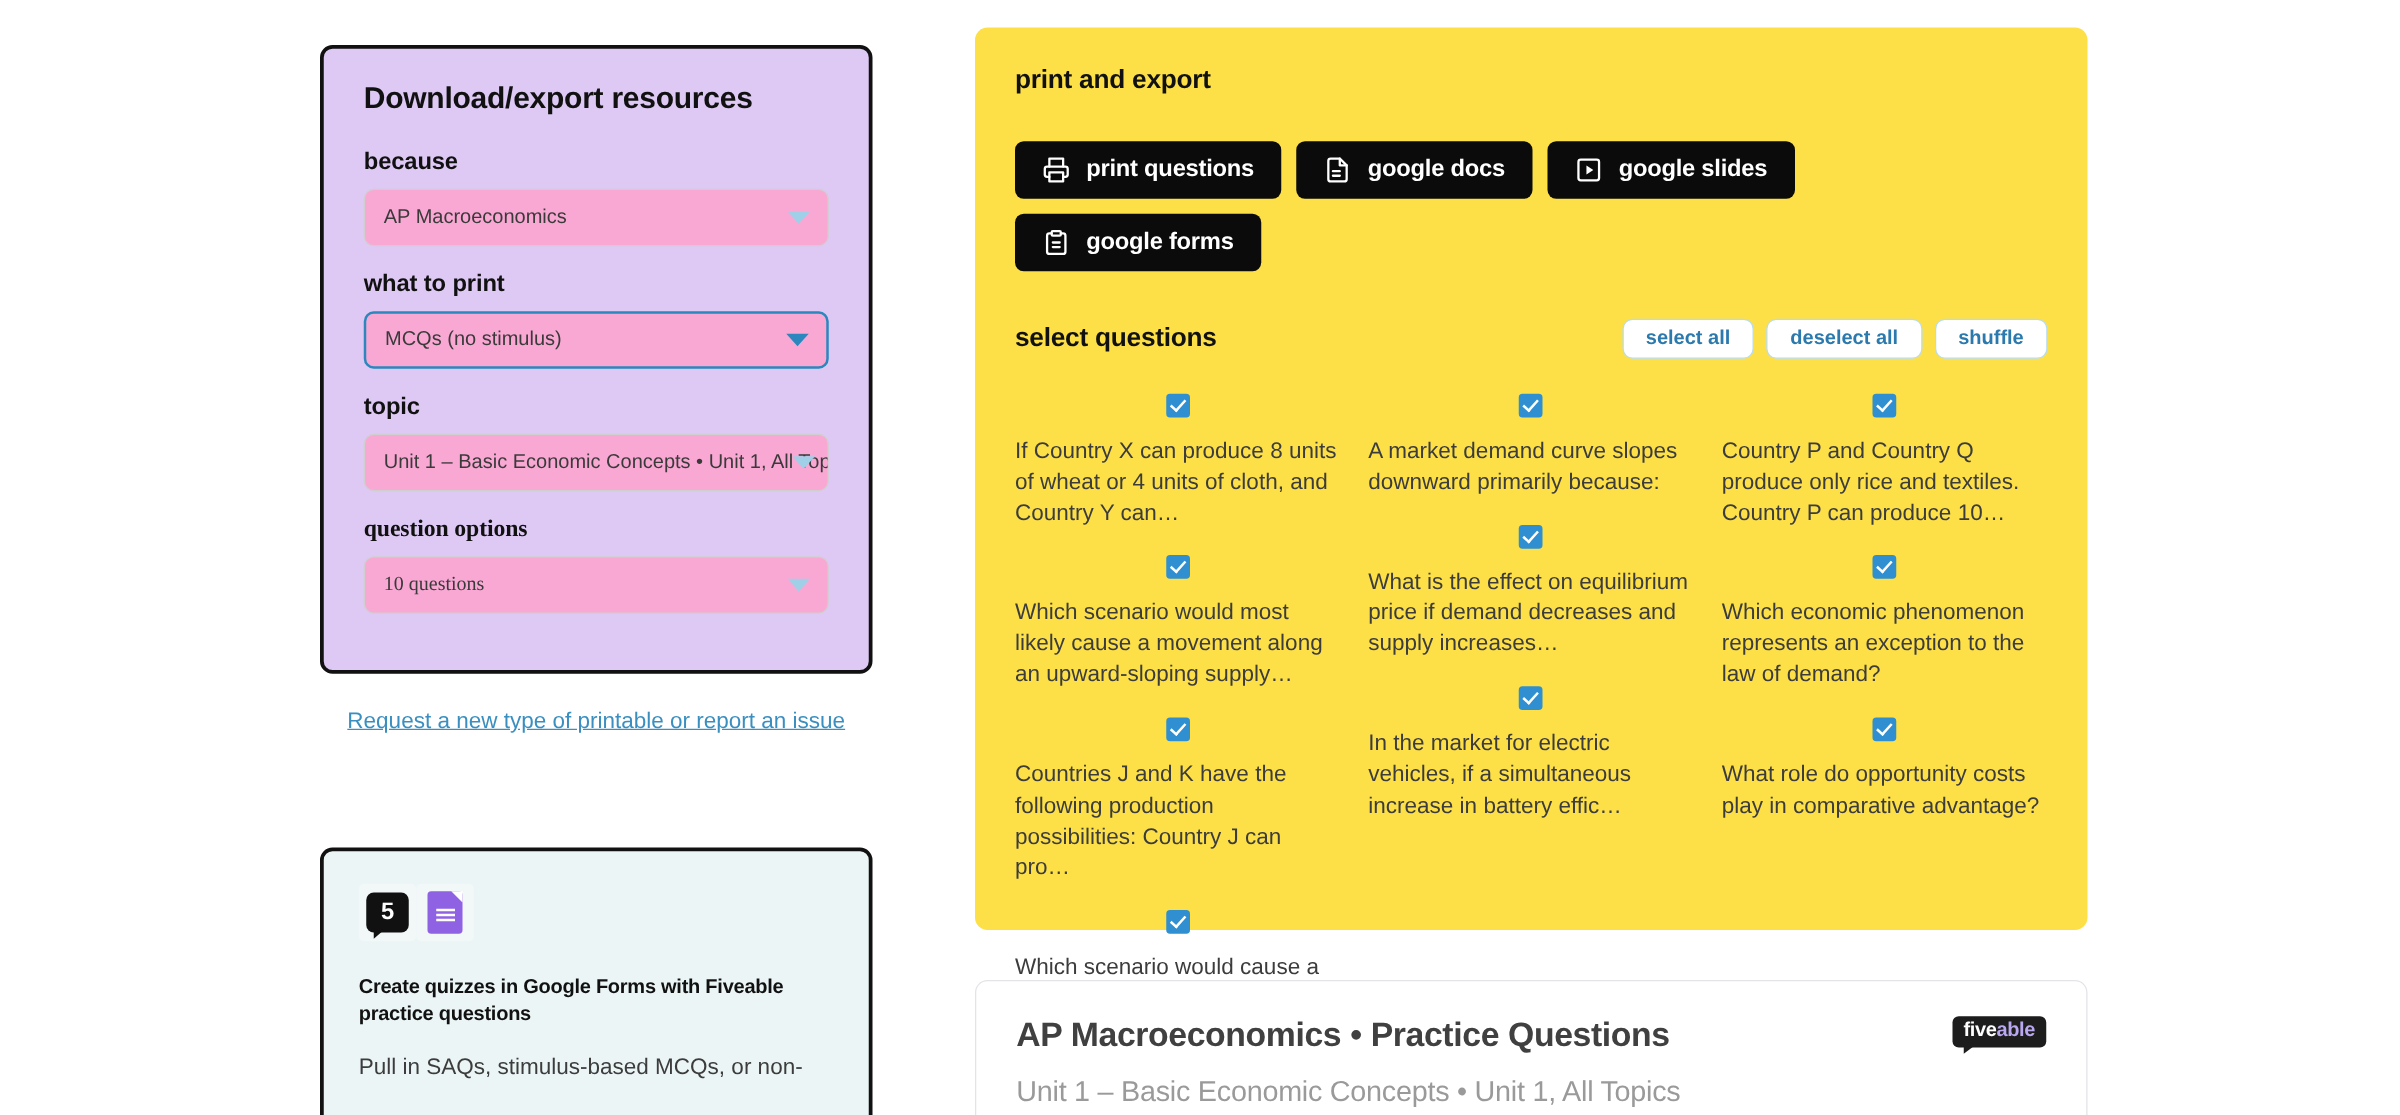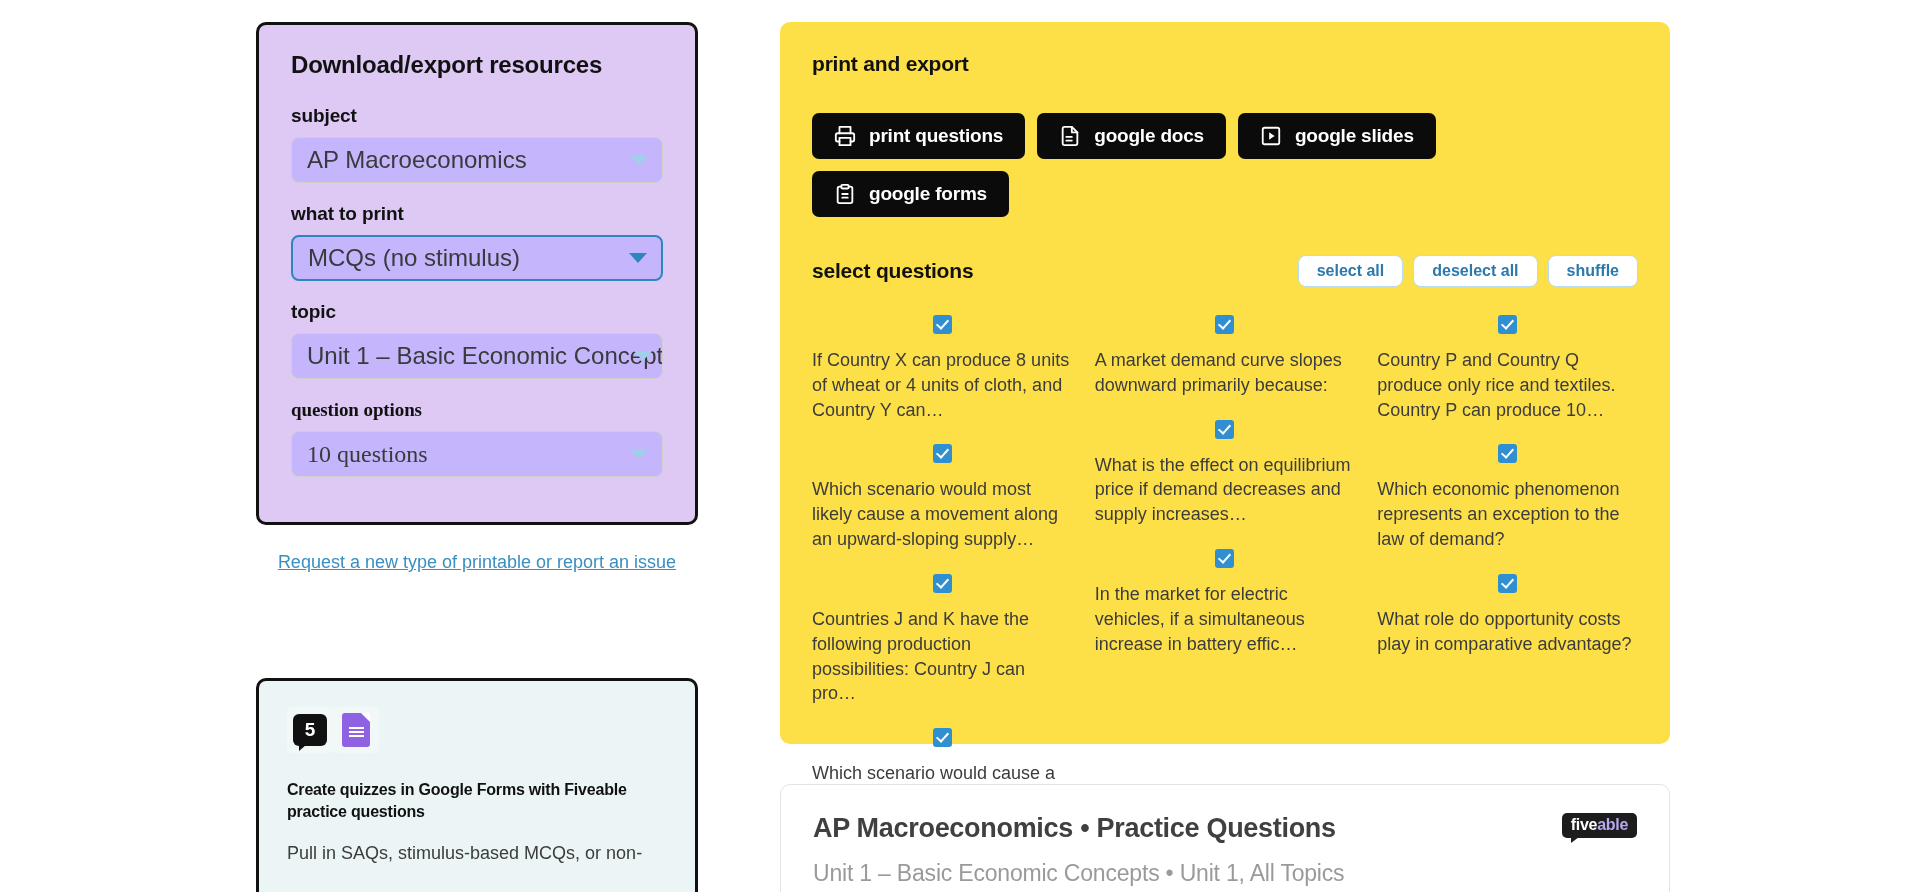--- a/index.html
+++ b/index.html
@@ -6,21 +6,21 @@
   html, body {
     width: 1920px; height: 892px;
     background: #ffffff;
     font-family: "Liberation Sans", sans-serif;
     overflow: hidden;
   }
   .stage { position: relative; width: 1920px; height: 892px; background:#fff; }
 
   
   .left-col {
-    position: absolute; left: 256px; top: 22px; width: 442px;
+    position: absolute; left: 256px; top: 36px; width: 442px;
   }
 
   .export-panel {
     border: 3px solid #111111;
     border-radius: 10px;
     background: #ddc9f4;
     padding: 26px 32px 34px 32px;
     width: 442px;
   }
   .panel-title {
@@ -29,27 +29,27 @@
   }
   .field-label {
     font-size: 19px; font-weight: 700; color:#111;
     margin-bottom: 10px; letter-spacing:-0.1px;
   }
   .field-block { margin-bottom: 20px; }
   .field-block:last-child { margin-bottom: 11px; font-family: Liberation Serif, serif; }
 
   .select-box {
     position: relative;
-    background: #c4b5fd;
+    background: #f9a8d4;
     border: 1px solid #cfcfcf;
     border-radius: 8px;
     height: 46px;
     display:flex; align-items:center;
     padding: 0 40px 0 15px;
-    font-size: 24px;
+    font-size: 16px;
     color: #3a3a3a;
     overflow: hidden;
     white-space: nowrap;
   }
   .select-box.focused {
     border: 2px solid #2b87bd;
   }
   .caret {
     position:absolute; right: 14px; top: 50%; transform: translateY(-50%);
     width: 0; height: 0;
@@ -229,21 +229,21 @@
 </head>
 <body>
 
 <div class="stage">
 
   <div class="left-col">
     <div class="export-panel">
       <div class="panel-title">Download/export resources</div>
 
       <div class="field-block">
-        <div class="field-label">subject</div>
+        <div class="field-label">because</div>
         <div class="select-box">
           <span>AP Macroeconomics</span>
           <span class="caret"></span>
         </div>
       </div>
 
       <div class="field-block">
         <div class="field-label">what to print</div>
         <div class="select-box focused">
           <span>MCQs (no stimulus)</span>

